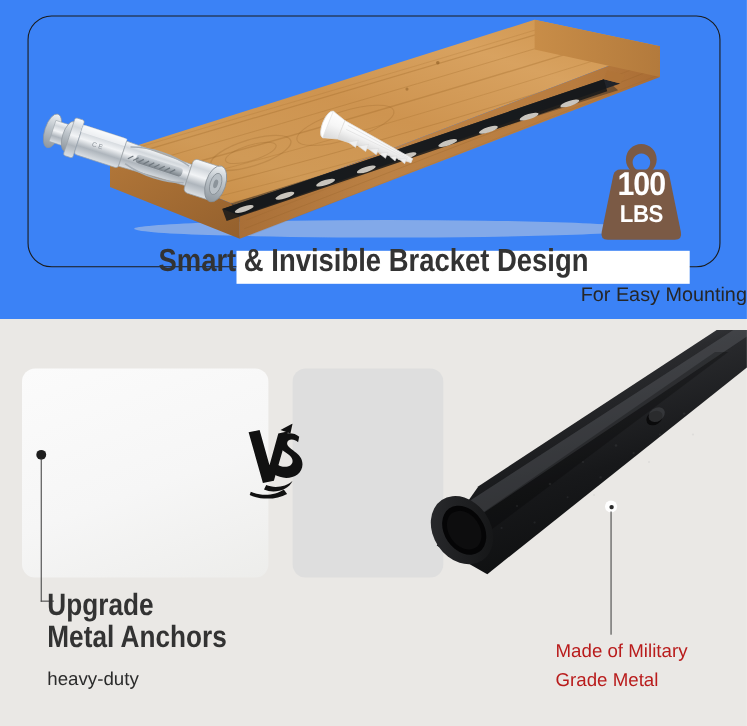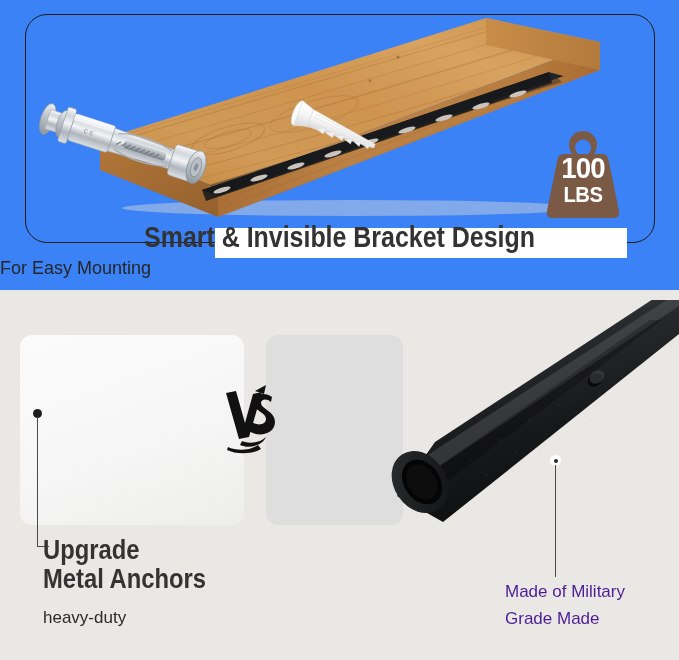--- a/index.html
+++ b/index.html
@@ -59,21 +59,21 @@
   .headline{
     position:absolute;left:0;top:221px;width:679px;text-align:center;
     font-size:29px;font-weight:bold;color:#333333;
     letter-spacing:0px;
     transform:scaleX(0.86);
     font-family:"Liberation Sans", sans-serif;
     white-space:nowrap;
     z-index:4;
   }
   .subline{
-    position:absolute;left:0;top:258px;width:679px;text-align:left;
+    position:absolute;left:0;top:258px;width:679px;text-align:right;
     font-size:18px;color:#262626;
     font-family:"Liberation Sans", sans-serif;
     z-index:4;
   }
 
   
   .panel-bot{
     position:absolute;left:0;top:290px;width:679px;height:370px;
     background:#eae8e5;overflow:hidden;
   }
@@ -119,21 +119,21 @@
   }
   .label-upgrade span{display:block;}
   .label-heavy{
     position:absolute;left:43px;top:608px;
     font-size:17px;color:#2b2b2b;
     font-family:"Liberation Sans", sans-serif;
     text-align:right;
   }
   .label-military{
     position:absolute;left:505px;top:578px;
-    font-size:17px;color:#4c1d95;line-height:1.6;
+    font-size:17px;color:#b91c1c;line-height:1.6;
     font-family:"Liberation Sans", sans-serif;
   }
   .label-military span{display:block;}
 </style>
 </head>
 <body>
 
 <div class="stage">
 
   <div class="panel-top">
@@ -410,16 +410,16 @@
     <span>Upgrade</span>
     <span>Metal Anchors</span>
   </div>
   <div class="label-heavy">heavy-duty</div>
 
   <div class="callout-ring" style="left:550px;top:455px;"></div>
   <div class="callout-line" style="left:555px;top:465px;width:1.2px;height:112px;"></div>
 
   <div class="label-military">
     <span>Made of Military</span>
-    <span>Grade Made</span>
+    <span>Grade Metal</span>
   </div>
 
 </div>
 
 </body></html>

